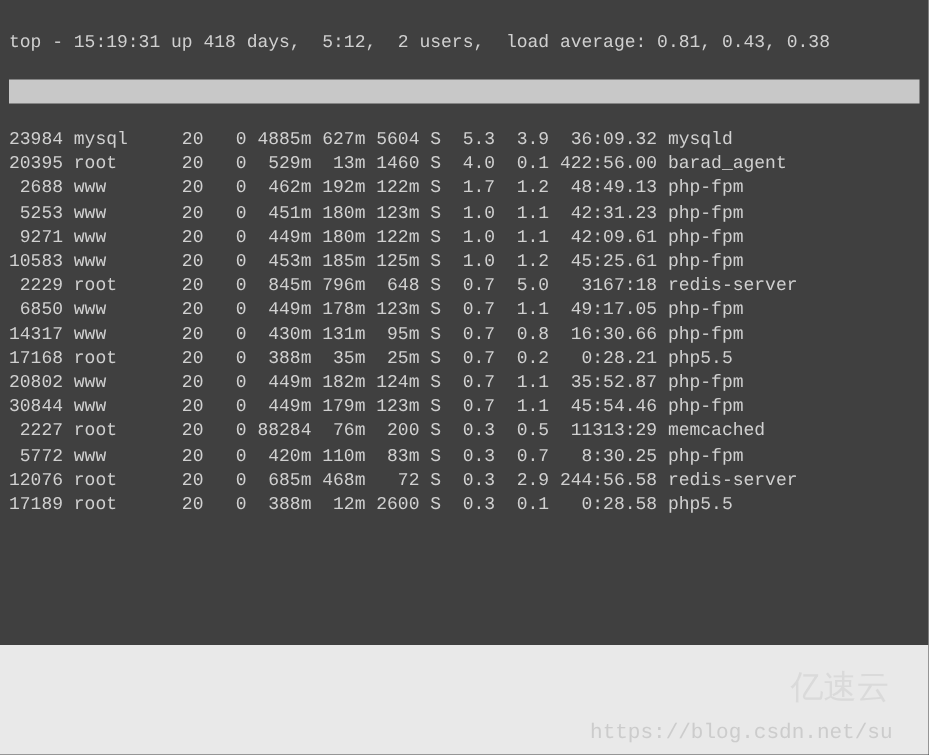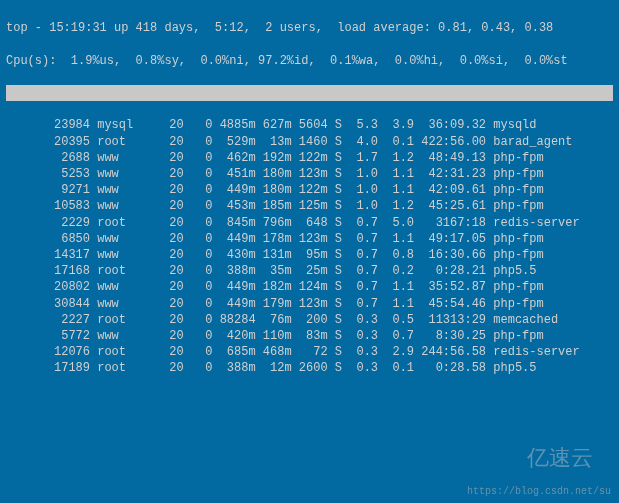--- a/index.html
+++ b/index.html
@@ -8,57 +8,56 @@
     padding: 0;
     background: #e9e9e9;
     font-family: "Courier New", Courier, monospace;
     font-size: 12px;
     width: 619px;
     height: 503px;
     overflow: hidden;
     position: relative;
   }
   .terminal {
-    background: #0369a1;
+    background: #404040;
     color: #d0d0d0;
     width: 619px;
-    height: 503px;
+    height: 430px;
     padding: 4px 6px;
     line-height: 16.2px;
     white-space: pre;
     overflow: hidden;
   }
   .hdrline { color: #d0d0d0; }
   .selline { background: #c8c8c8; color: #fff; }
   .colhead { background: #000; color: #d0d0d0; }
-  .row { color: #d0d0d0; margin-left: 48px; }
+  .row { color: #d0d0d0; }
   .watermark {
     position: absolute;
-    right: 8px;
+    right: 24px;
     bottom: 6px;
     color: rgba(180,180,180,0.55);
     font-family: "Courier New", monospace;
-    font-size: 10px;
+    font-size: 14px;
     z-index: 2;
     pointer-events: none;
   }
   .wm-icon {
     position: absolute;
     right: 26px;
     bottom: 30px;
     color: rgba(200,200,200,0.45);
     font-size: 22px;
     z-index: 2;
     pointer-events: none;
   }
 </style>
 </head>
 <body>
 
 <div class="terminal">
 <div class="hdrline">top - 15:19:31 up 418 days,  5:12,  2 users,  load average: 0.81, 0.43, 0.38</div>
-<div class="hdrline">Cpu(s):  1.9%us,  0.8%sy,  0.0%ni, 97.2%id,  0.1%wa,  0.0%hi,  0.0%si,  0.0%st</div>
 <div class="selline">&nbsp;&nbsp;</div>
 <div id="proc-rows"><div class="row">23984 mysql     20   0 4885m 627m 5604 S  5.3  3.9  36:09.32 mysqld</div><div class="row">20395 root      20   0  529m  13m 1460 S  4.0  0.1 422:56.00 barad_agent</div><div class="row"> 2688 www       20   0  462m 192m 122m S  1.7  1.2  48:49.13 php-fpm</div><div class="row"> 5253 www       20   0  451m 180m 123m S  1.0  1.1  42:31.23 php-fpm</div><div class="row"> 9271 www       20   0  449m 180m 122m S  1.0  1.1  42:09.61 php-fpm</div><div class="row">10583 www       20   0  453m 185m 125m S  1.0  1.2  45:25.61 php-fpm</div><div class="row"> 2229 root      20   0  845m 796m  648 S  0.7  5.0   3167:18 redis-server</div><div class="row"> 6850 www       20   0  449m 178m 123m S  0.7  1.1  49:17.05 php-fpm</div><div class="row">14317 www       20   0  430m 131m  95m S  0.7  0.8  16:30.66 php-fpm</div><div class="row">17168 root      20   0  388m  35m  25m S  0.7  0.2   0:28.21 php5.5</div><div class="row">20802 www       20   0  449m 182m 124m S  0.7  1.1  35:52.87 php-fpm</div><div class="row">30844 www       20   0  449m 179m 123m S  0.7  1.1  45:54.46 php-fpm</div><div class="row"> 2227 root      20   0 88284  76m  200 S  0.3  0.5  11313:29 memcached</div><div class="row"> 5772 www       20   0  420m 110m  83m S  0.3  0.7   8:30.25 php-fpm</div><div class="row">12076 root      20   0  685m 468m   72 S  0.3  2.9 244:56.58 redis-server</div><div class="row">17189 root      20   0  388m  12m 2600 S  0.3  0.1   0:28.58 php5.5</div></div>
 </div>
 
 <div class="wm-icon">亿速云</div>
 <div class="watermark">https://blog.csdn.net/su</div>
 
 </body></html>

